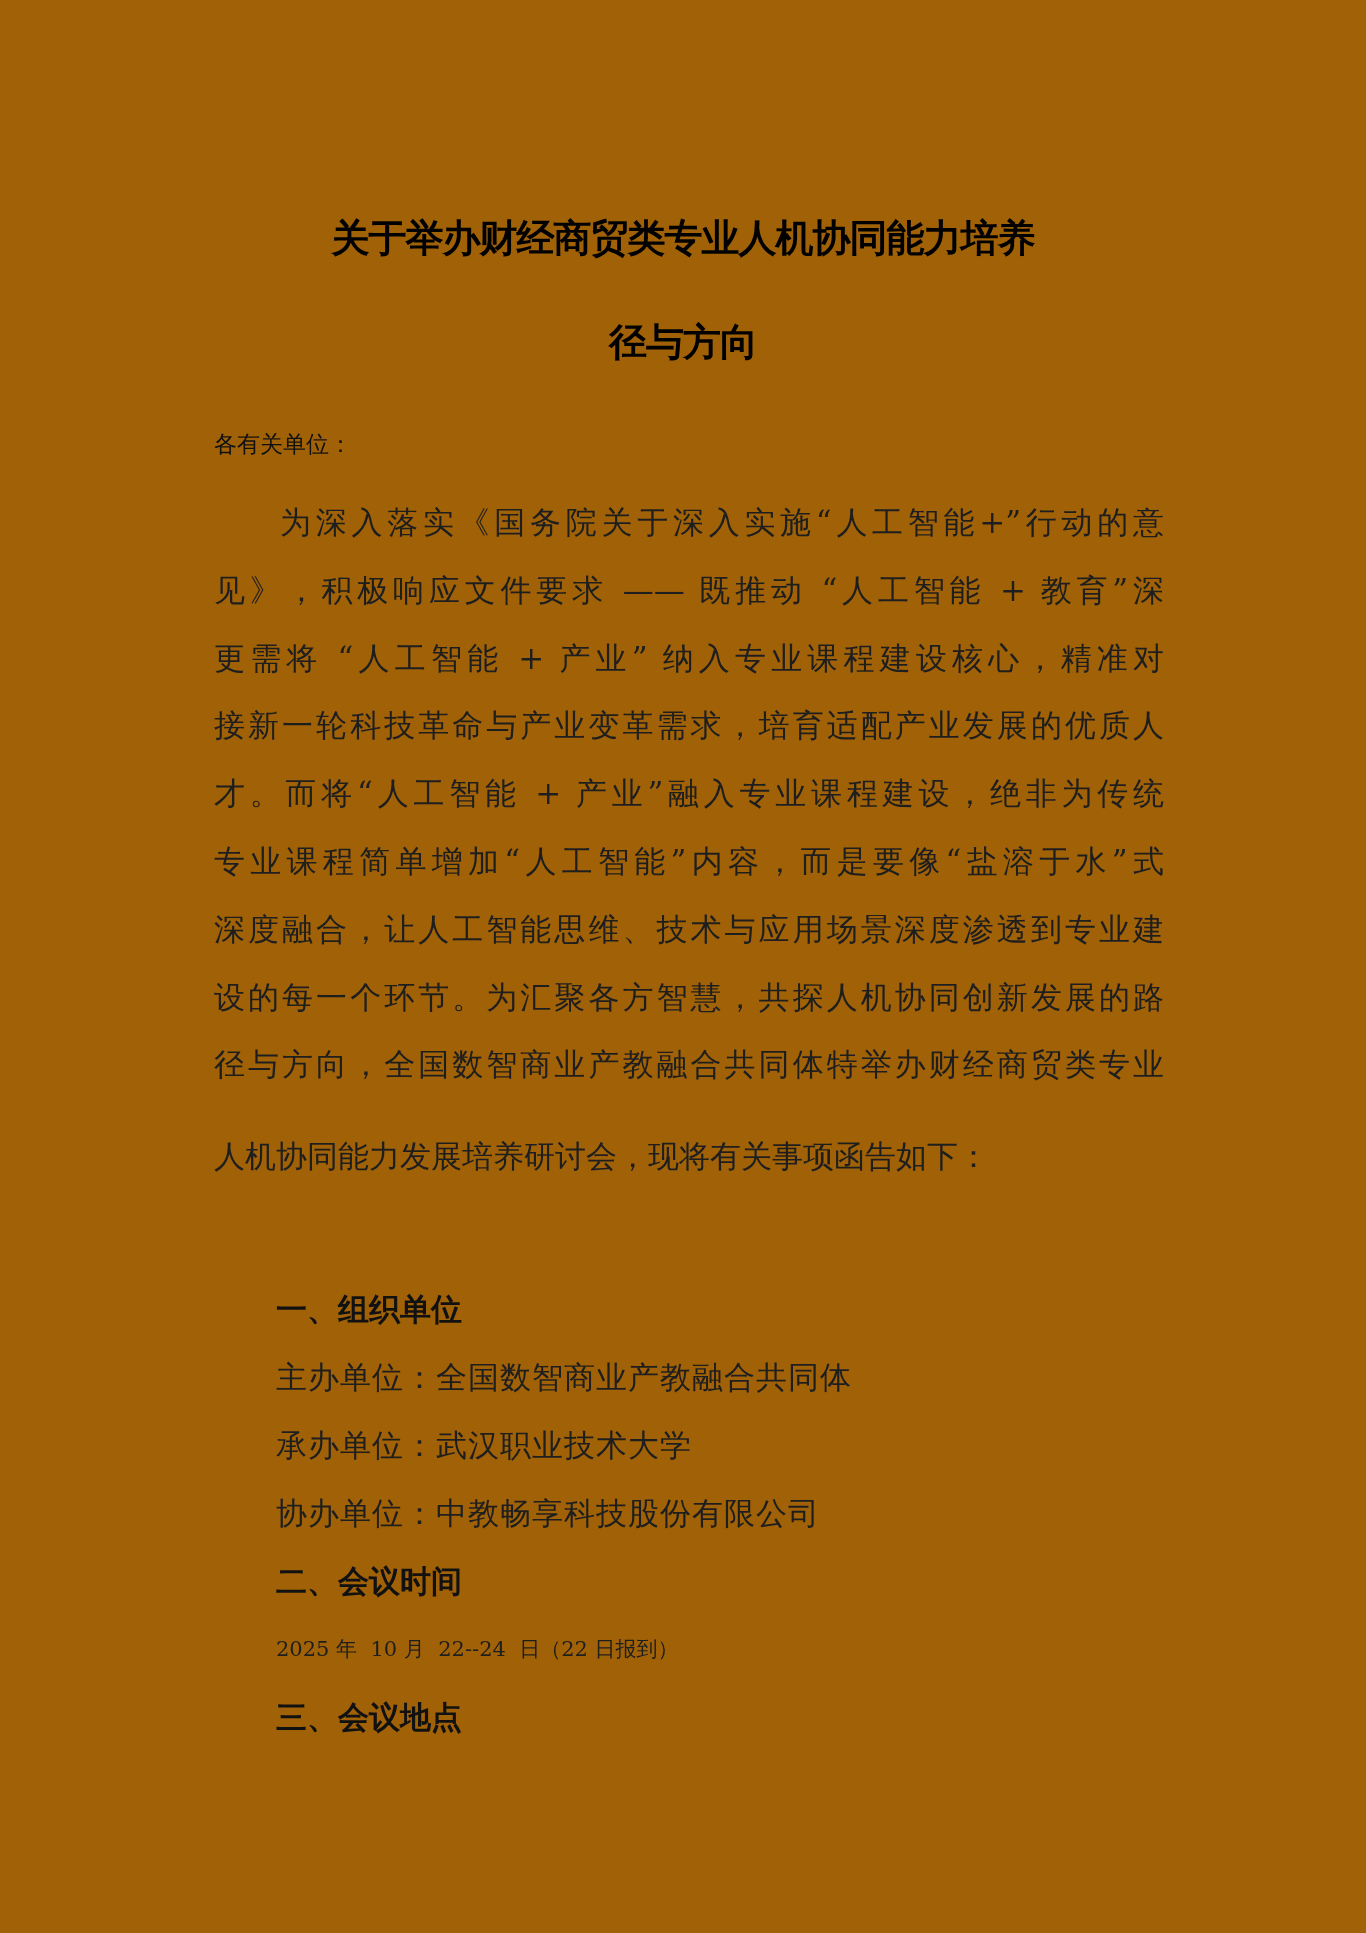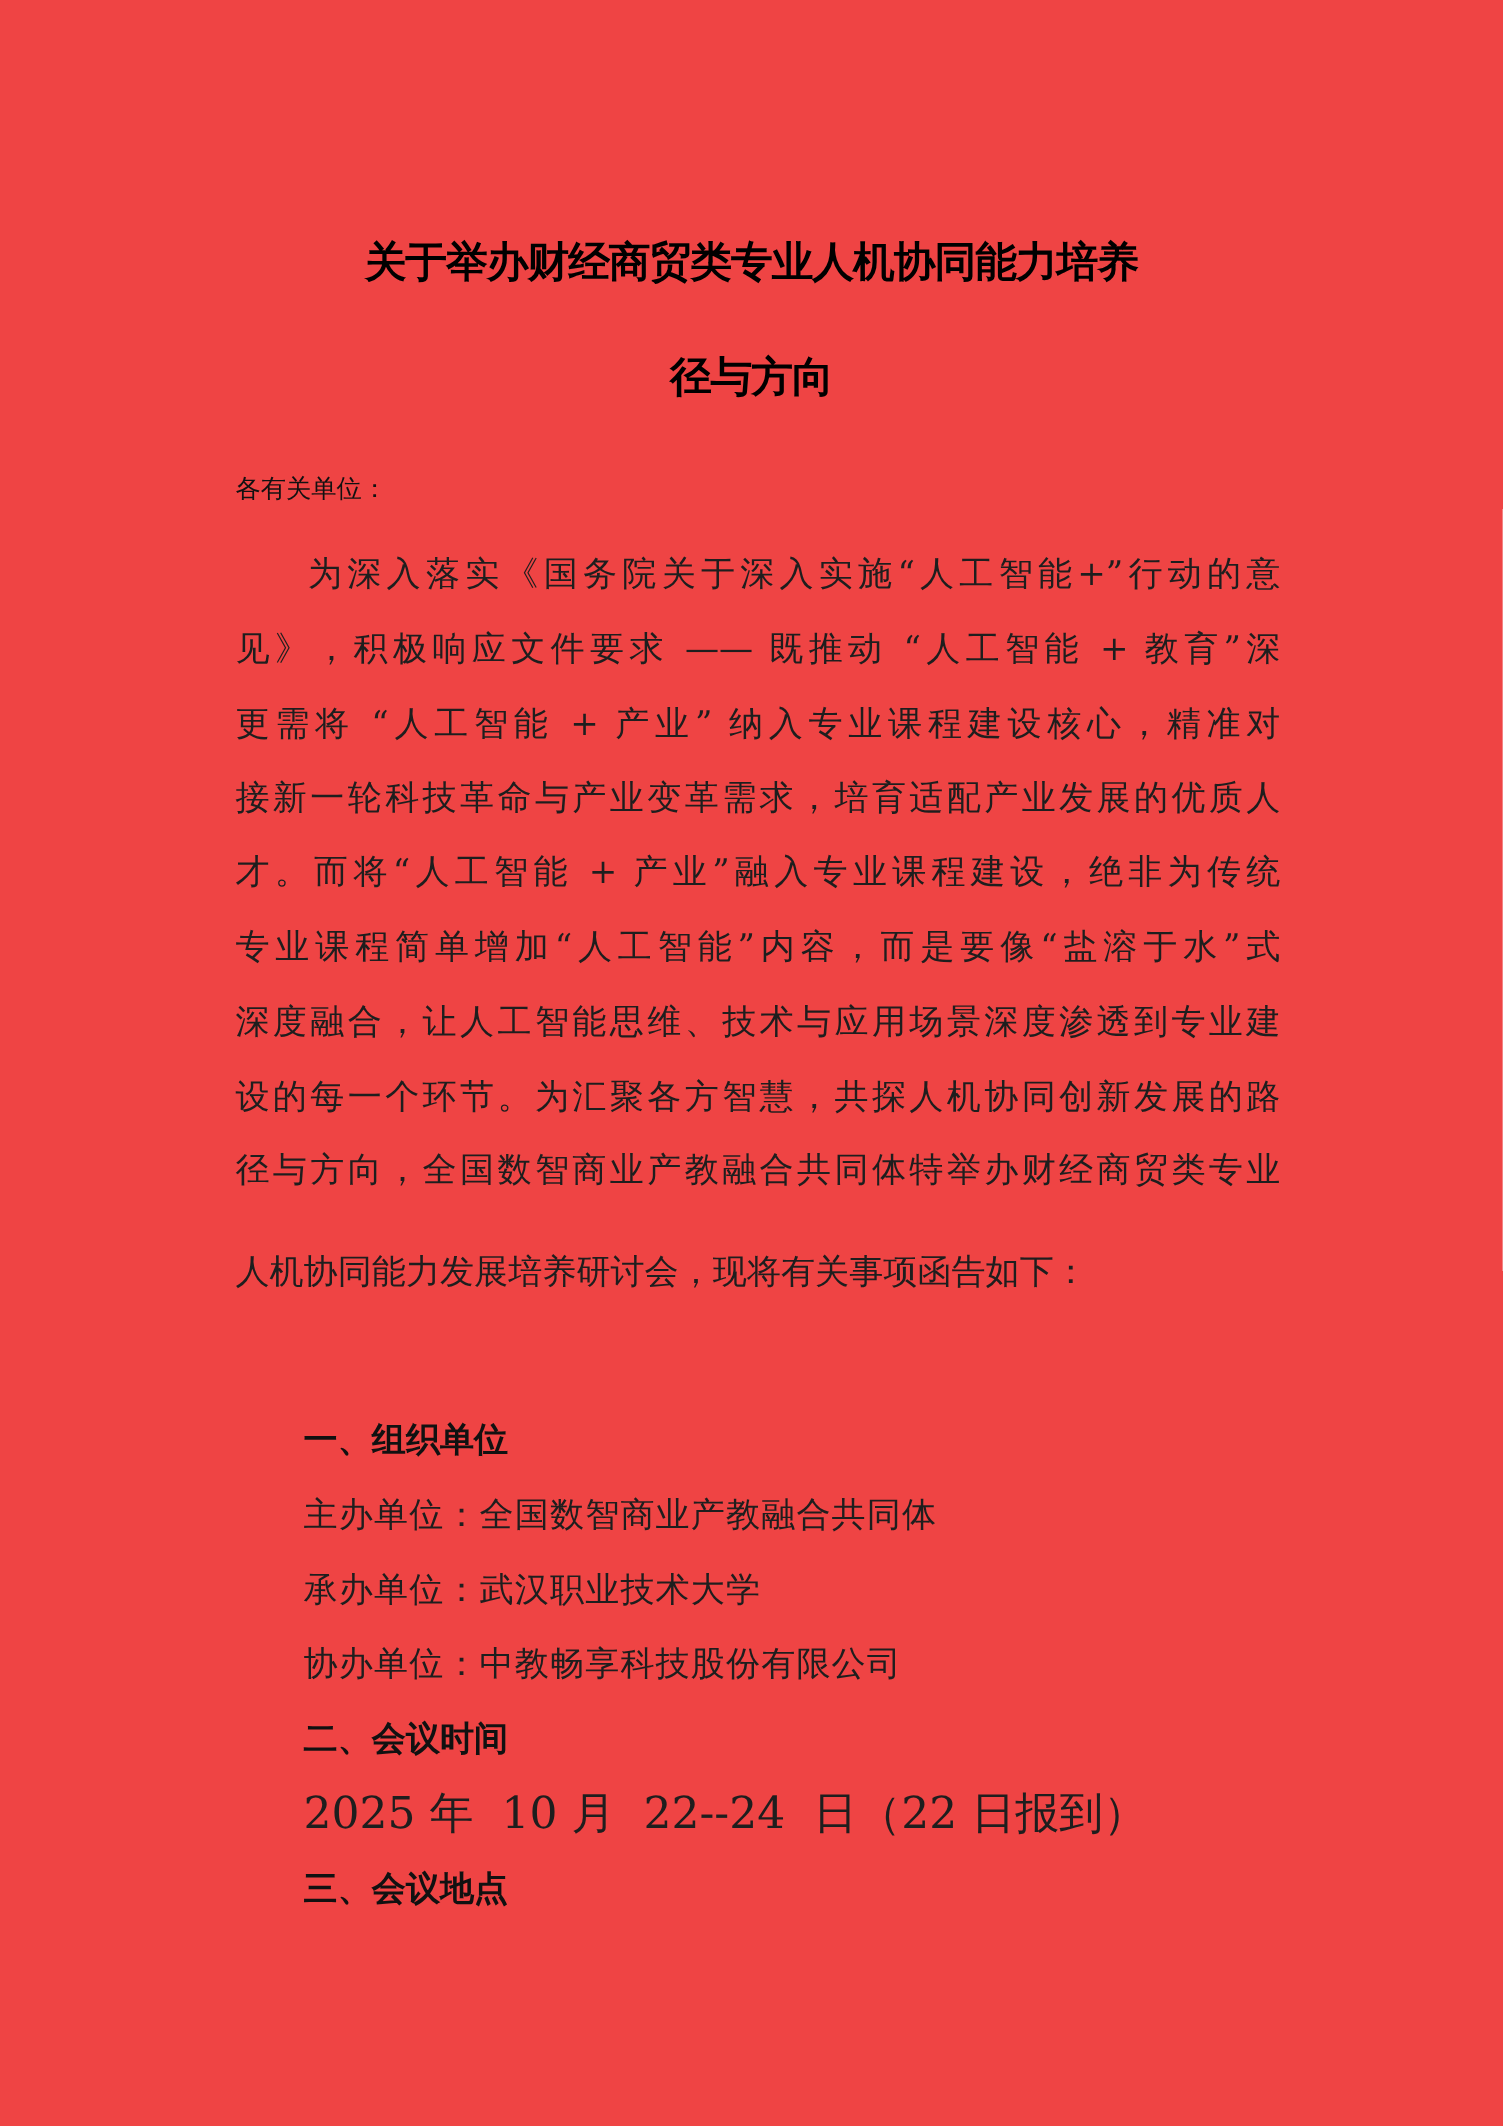--- a/index.html
+++ b/index.html
@@ -13,21 +13,21 @@
     position: relative;
     overflow: hidden;
     color: #1a1a1a;
   }
   .page {
     position: absolute;
     left: 0;
     top: 0;
     width: 1366px;
     height: 1933px;
-    background: #ef4444;
+    background: #a16207;
   }
   .title {
     position: absolute;
     left: 0;
     width: 1366px;
     text-align: center;
     font-family: "DejaVu Sans", "Liberation Sans", sans-serif;
     font-weight: bold;
     font-size: 38px;
     letter-spacing: -1px;
@@ -100,21 +100,21 @@
     line-height: 48px;
     height: 68px;
     color: #1e1e1e;
     margin: 0;
     letter-spacing: 1px;
   }
   .sec-line .lbl { }
   .sec-line .val { }
   .date-line {
     font-family: "DejaVu Serif", "Liberation Serif", serif;
-    font-size: 40px;
+    font-size: 21px;
     line-height: 48px;
     height: 68px;
     color: #1e1e1e;
     margin: 0;
     white-space: pre;
   }
 </style>
 </head>
 <body>
 

